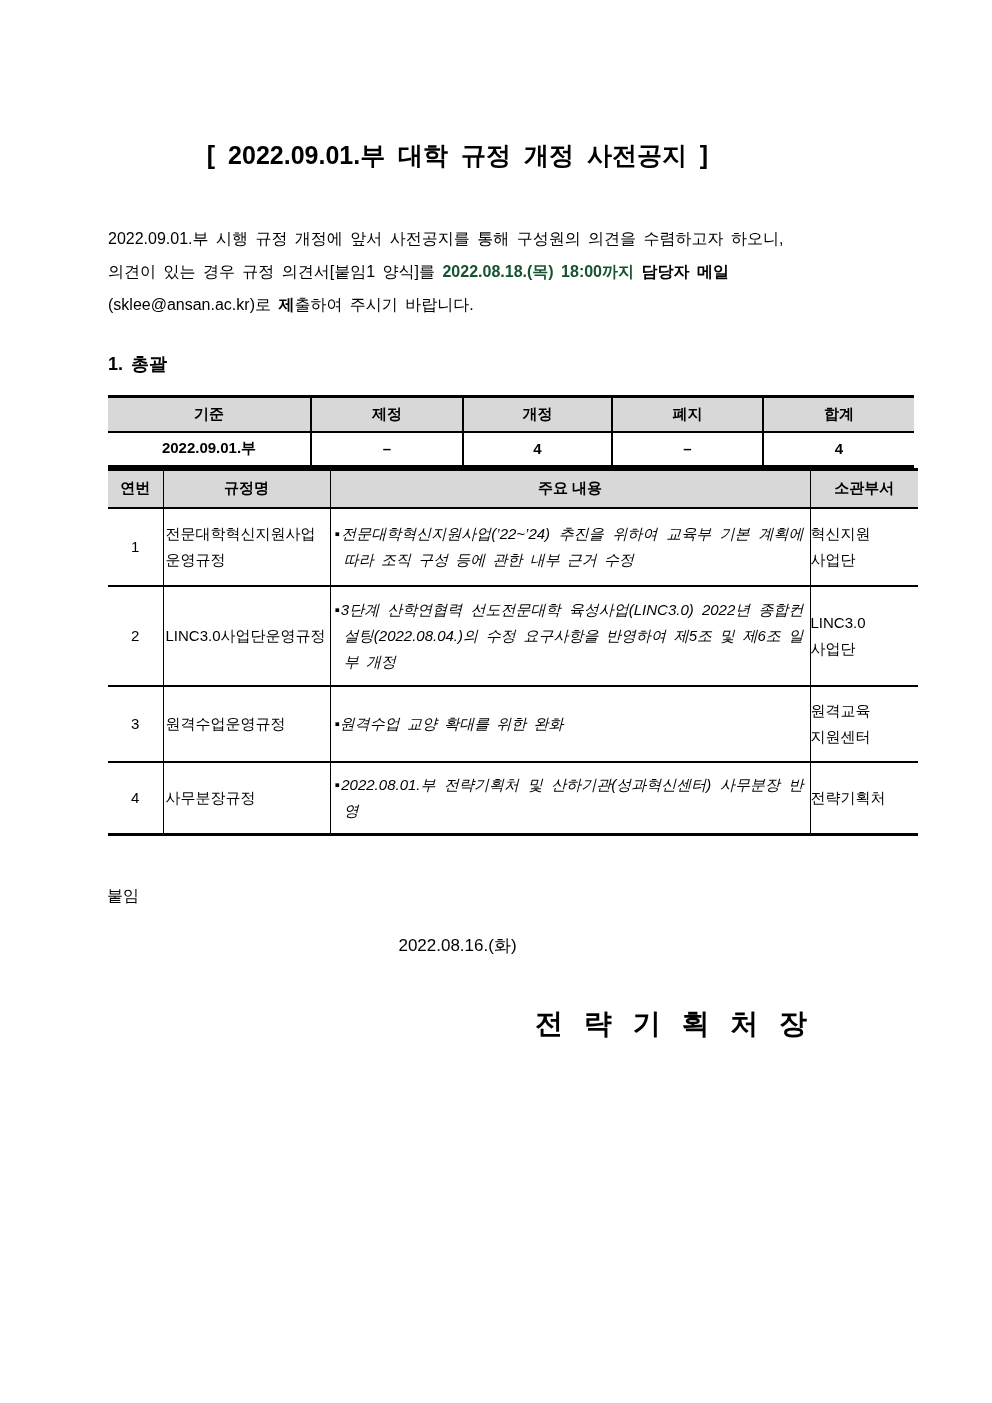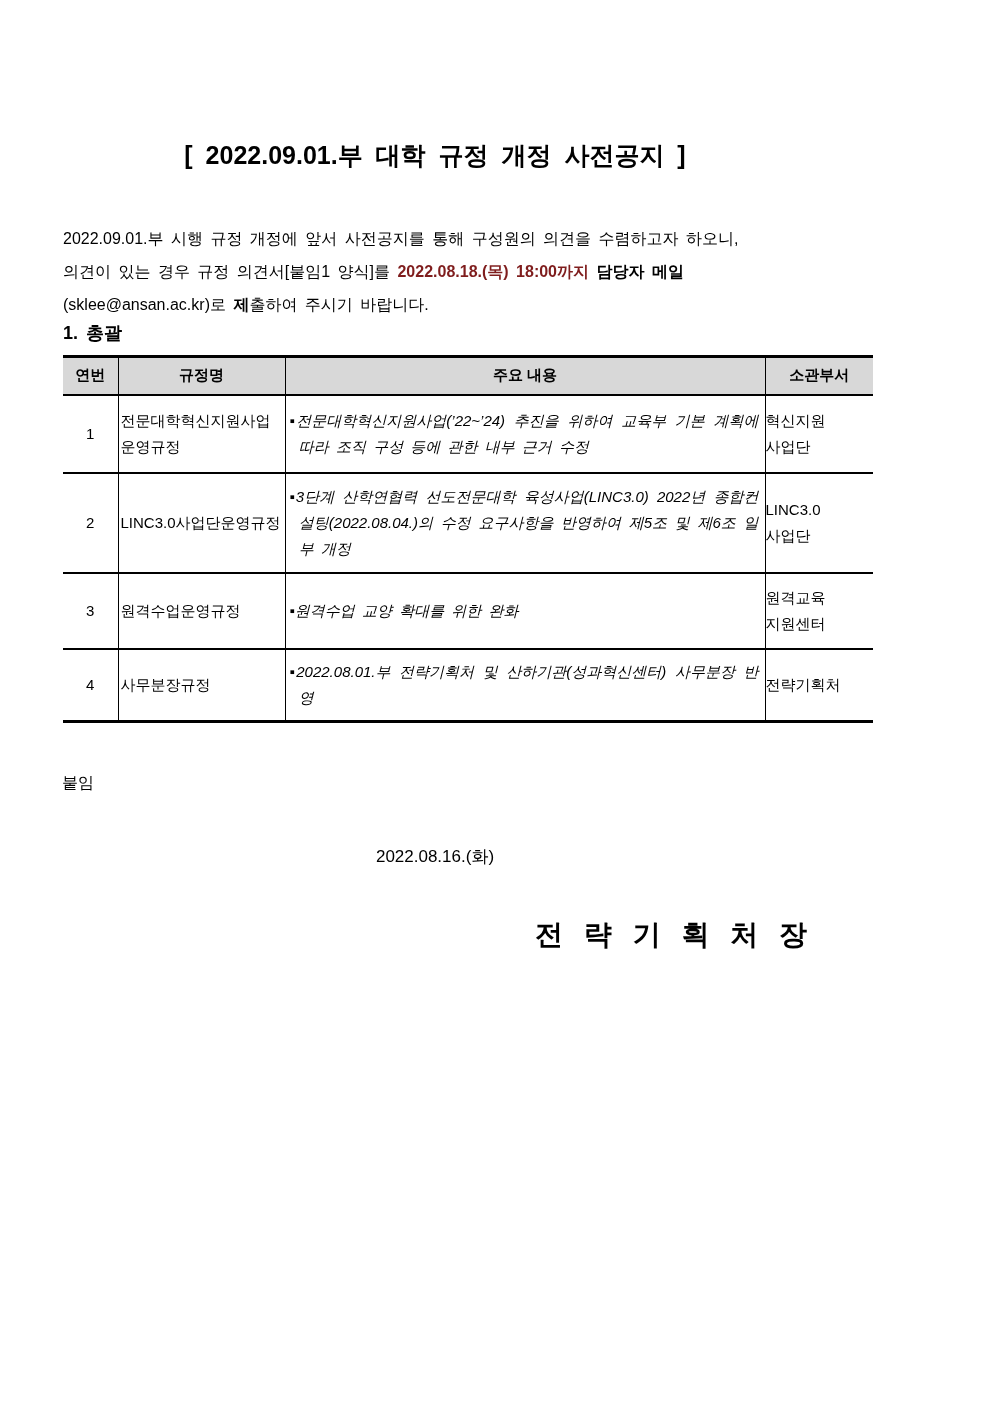--- a/index.html
+++ b/index.html
@@ -5,66 +5,66 @@
   * { margin: 0; padding: 0; box-sizing: border-box; }
   html, body { background: #ffffff; }
   body {
     width: 992px; height: 1403px;
     font-family: "Liberation Sans", "DejaVu Sans", sans-serif;
     color: #000000;
     overflow: hidden;
   }
   .page {
     width: 896px; height: 1403px;
-    padding: 138px 89px 0 63px;
+    padding: 138px 89px 0 108px;
   }
   
   .doc-title {
     text-align: center;
     font-size: 25px;
     font-weight: bold;
     word-spacing: 6px;
     line-height: 34px;
   }
   
   .intro {
     margin-top: 50px;
     width: 762px;
     font-size: 16px;
     line-height: 33px;
     word-spacing: 3px;
   }
   .intro-line { white-space: pre-wrap; }
-  .blue { color: #7f1d1d; font-weight: bold; }
+  .blue { color: #14532d; font-weight: bold; }
   .bold { font-weight: bold; }
   
   .sec-heading {
     font-size: 18px;
     line-height: 24px;
     word-spacing: 3px;
   }
-  .sec1-heading { }
+  .sec1-heading { margin-top: 31px; }
   .sec2-heading { margin-top: 56px; }
   
   table {
     border-collapse: collapse;
     width: 100%;
     table-layout: fixed;
     border-top: 3px solid #000;
     border-bottom: 3px solid #000;
   }
   th, td { vertical-align: middle; font-size: 15px; }
   th { background: #d8d8d8; border-bottom: 2px solid #000; font-weight: bold; text-align: center; }
   
   .summary-table { margin-top: 19px; }
   .summary-table th { height: 35px; }
   .summary-table td { height: 35px; text-align: center; font-weight: bold; }
   .summary-table th + th, .summary-table td + td { border-left: 2px solid #000; }
   
-  .rev-table { margin-top: 10px; }
+  .rev-table { }
   .rev-table th { height: 38px; }
   .rev-table th + th, .rev-table td + td { border-left: 1px solid #000; }
   .rev-table tbody tr + tr td { border-top: 2px solid #000; }
   .rev-table td { line-height: 26px; }
   .cell-no { text-align: center; }
   .cell-name {
     padding: 4px 2px;
     text-align: justify;
     word-break: break-all;
   }
@@ -93,21 +93,21 @@
     display: flex;
     font-size: 16px;
     line-height: 33px;
     margin-left: -1px;
     align-items: flex-end;
   }
   .att-label { width: 77px; }
   .att-item { white-space: pre-wrap; word-spacing: 2px; }
   
   .doc-date {
-    margin-top: 45px;
+    margin-top: 21px;
     text-align: center;
     font-size: 17px;
     line-height: 25px;
   }
   .signature {
     margin-top: 47px;
     text-align: right;
     font-size: 28px;
     font-weight: bold;
     word-spacing: 13px;
@@ -122,20 +122,47 @@
   <h1 class="doc-title">[ 2022.09.01.부 대학 규정 개정 사전공지 ]</h1>
 
   <div class="intro">
     <div class="intro-line"><span>2022.09.01.부 시행 규정 개정에 앞서 사전공지를 통해 구성원의 의견을 수렴하고자 하오니,</span></div>
     <div class="intro-line"><span>의견이 있는 경우 규정 의견서[붙임1 양식]를 </span><span class="blue">2022.08.18.(목) 18:00까지</span><span class="bold"> 담당자 메일</span></div>
     <div class="intro-line"><span>(sklee@ansan.ac.kr)로 </span><span class="bold">제</span><span>출하여 주시기 바랍니다.</span></div>
   </div>
 
   <h2 class="sec-heading sec1-heading">1. 총괄</h2>
 
+  <table class="summary-table">
+    <colgroup>
+      <col style="width:203px">
+        <col style="width:152px">
+        <col style="width:149px">
+        <col style="width:151px">
+        <col style="width:151px">
+    </colgroup>
+    <thead>
+      <tr>
+        <th>기준</th>
+        <th>제정</th>
+        <th>개정</th>
+        <th>폐지</th>
+        <th>합계</th>
+      </tr>
+    </thead>
+    <tbody>
+      <tr>
+        <td>2022.09.01.부</td>
+        <td>–</td>
+        <td>4</td>
+        <td>–</td>
+        <td>4</td>
+      </tr>
+    </tbody>
+  </table>
 
 
   <table class="rev-table">
     <colgroup>
       <col style="width:55px">
         <col style="width:167px">
         <col style="width:480px">
         <col style="width:108px">
     </colgroup>
     <thead>

